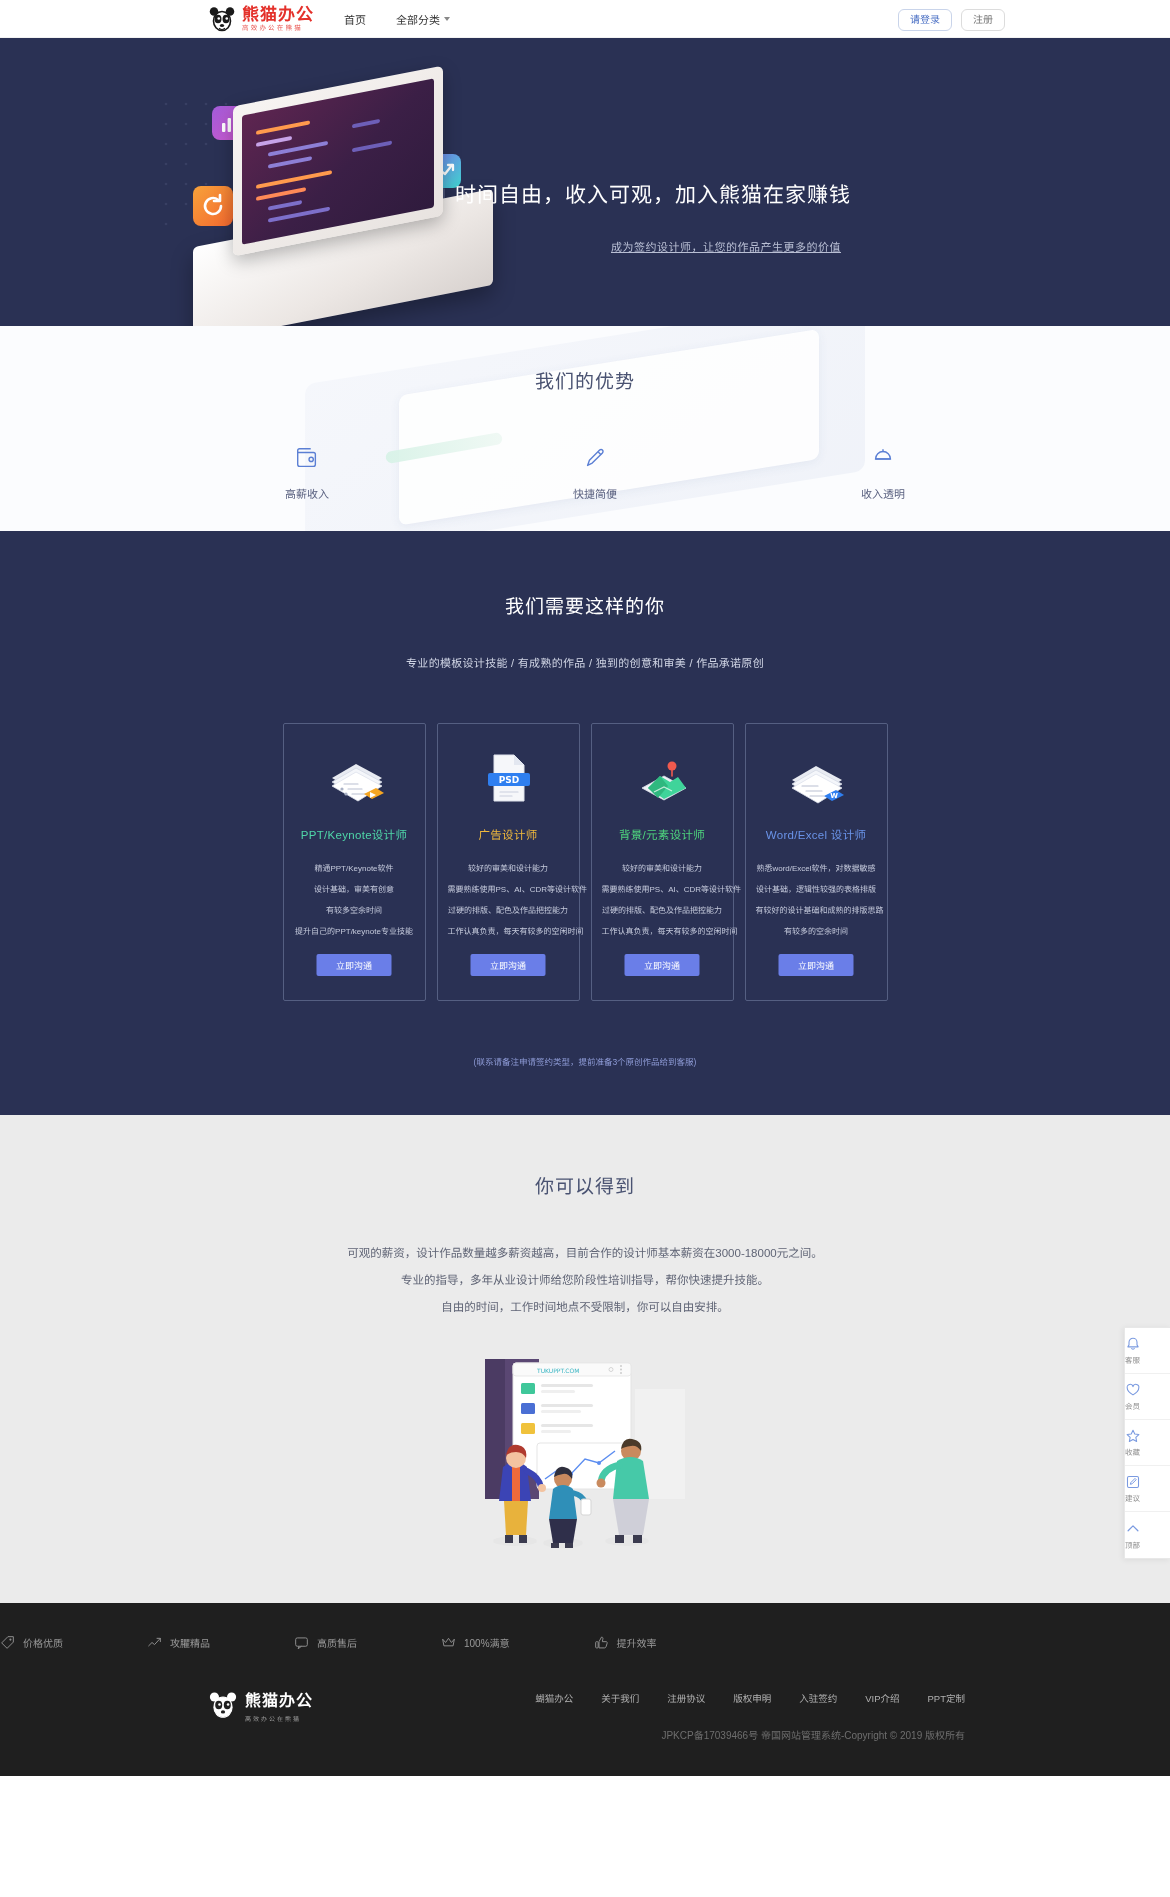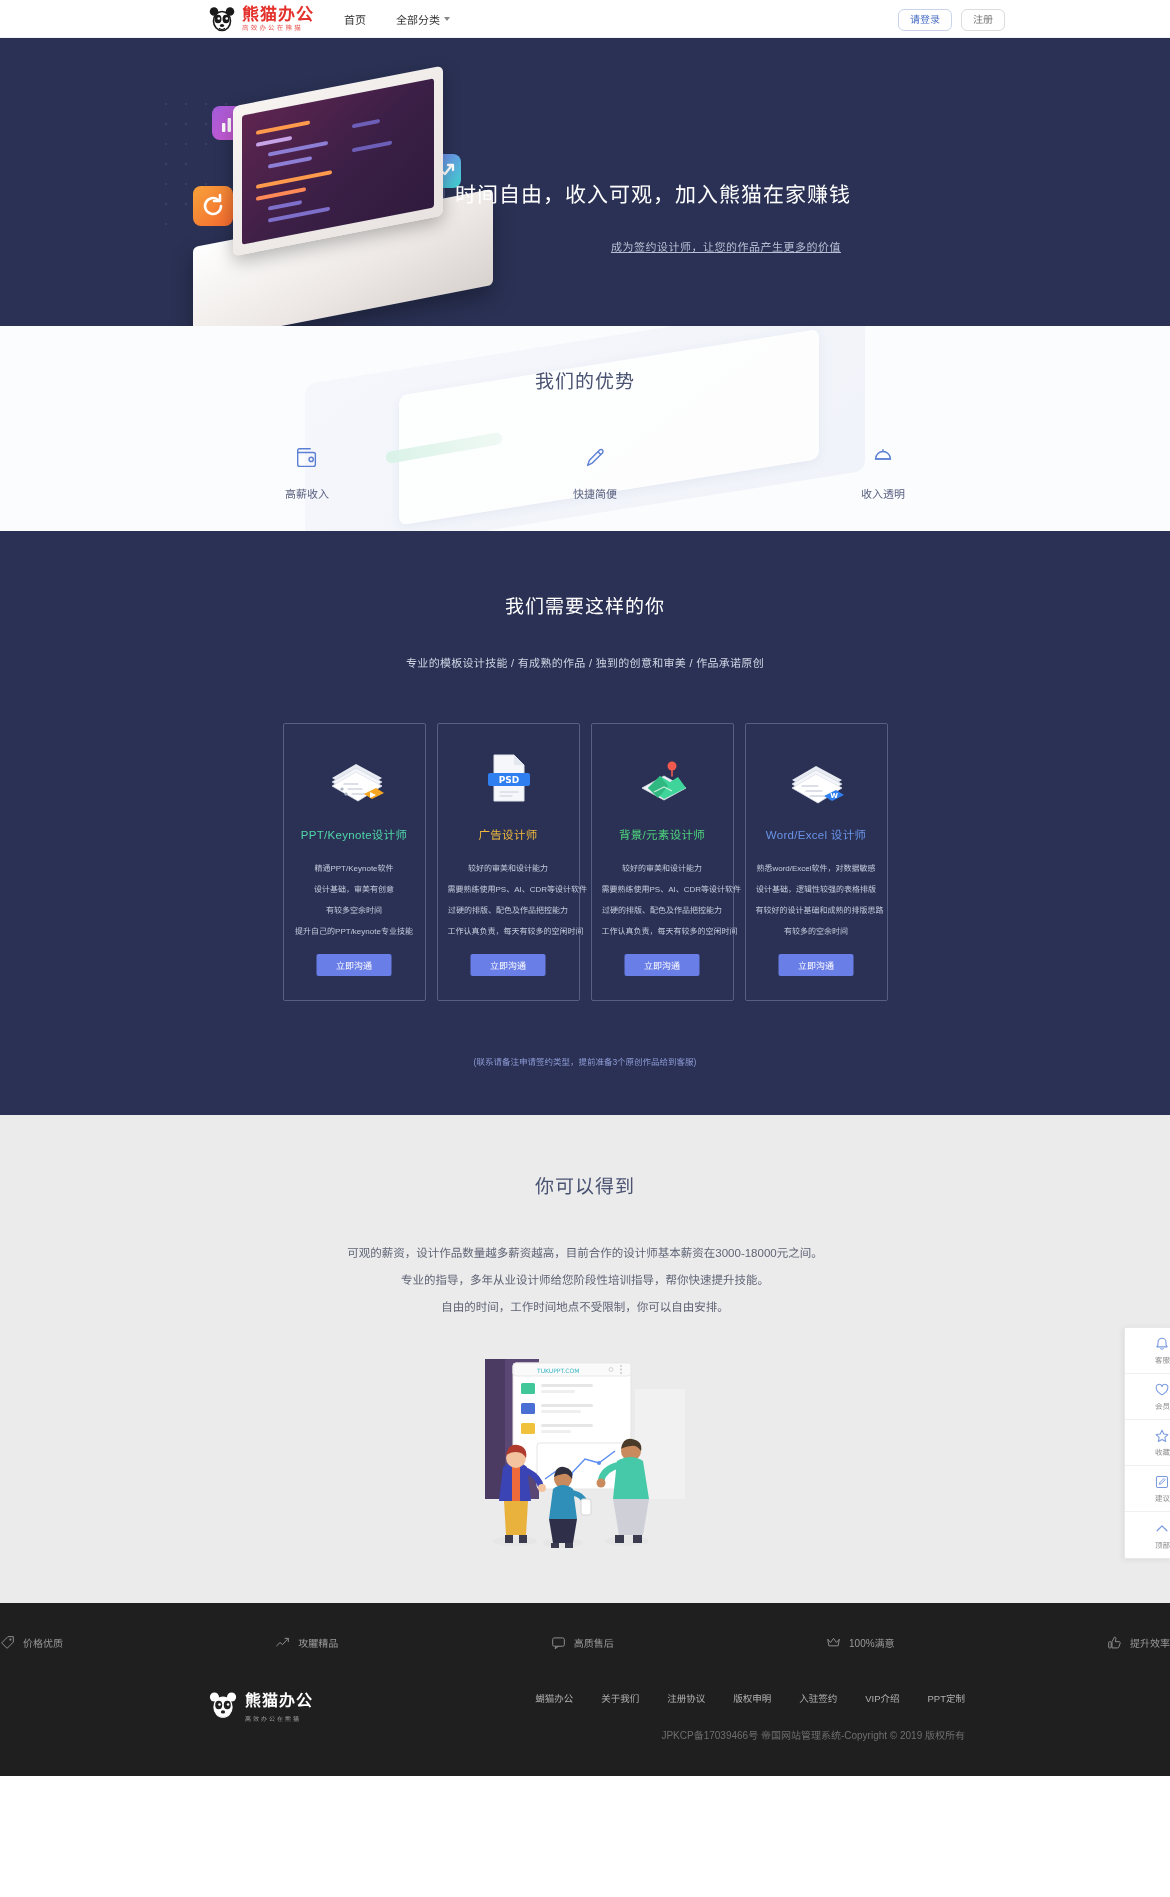--- a/index.html
+++ b/index.html
@@ -140,21 +140,21 @@
 
   
   .get { background: #ebebeb; padding: 56px 0 44px; }
   .get .section-title { color: #4a5372; }
   .get-lines { margin-top: 42px; text-align: center; }
   .get-line { font-size: 11.5px; color: #5f6475; line-height: 27px; }
   .get-ill { margin: 38px auto 0; width: 200px; height: 200px; position: relative; }
 
   
   .featurebar { background: #1f1f1f; height: 78px; display: flex;
-    align-items: center; justify-content: space-between; gap: 84px; }
+    align-items: center; justify-content: flex-start; gap: 84px; }
   .feat { display: flex; align-items: center; gap: 8px; }
   .feat-label { font-size: 10px; color: #9a9a9a; }
 
   
   .footer { background: #1f1f1f; padding: 6px 0 34px; position: relative; }
   .footer-row { display: flex; align-items: flex-start; padding: 0 205px 0 208px; }
   .f-logo { display: flex; align-items: center; }
   .f-logo-main { font-size: 16px; font-weight: bold; color: #ffffff; letter-spacing: 1px;
     font-family: "DejaVu Sans", "Liberation Sans", sans-serif; }
   .f-logo-sub { font-size: 6px; color: #9a9a9a; letter-spacing: 2px; margin-top: 3px; }
@@ -163,21 +163,21 @@
   .f-link { font-size: 9.5px; color: #b0b0b0; cursor: pointer; white-space: nowrap; }
   .f-copy { font-size: 10px; color: #6e6e6e; margin-top: 22px; white-space: nowrap; }
 
   
   .sidebar {
     position: absolute; right: 0; top: 1327px; width: 46px;
     background: #fff; border: 1px solid #e8e8e8; border-right: none;
     box-shadow: -1px 1px 6px rgba(0,0,0,.07); z-index: 20;
   }
   .side-item {
-    height: 46px; display: flex; flex-direction: column; align-items: flex-end;
+    height: 46px; display: flex; flex-direction: column; align-items: flex-start;
     justify-content: center; gap: 2px; border-bottom: 1px solid #f0f0f0; cursor: pointer;
   }
   .side-item:last-child { border-bottom: none; }
   .side-label { font-size: 7.5px; color: #8c8c8c; }
   svg { display: block; }
 </style>
 </head>
 <body>
 
 <div class="page">

